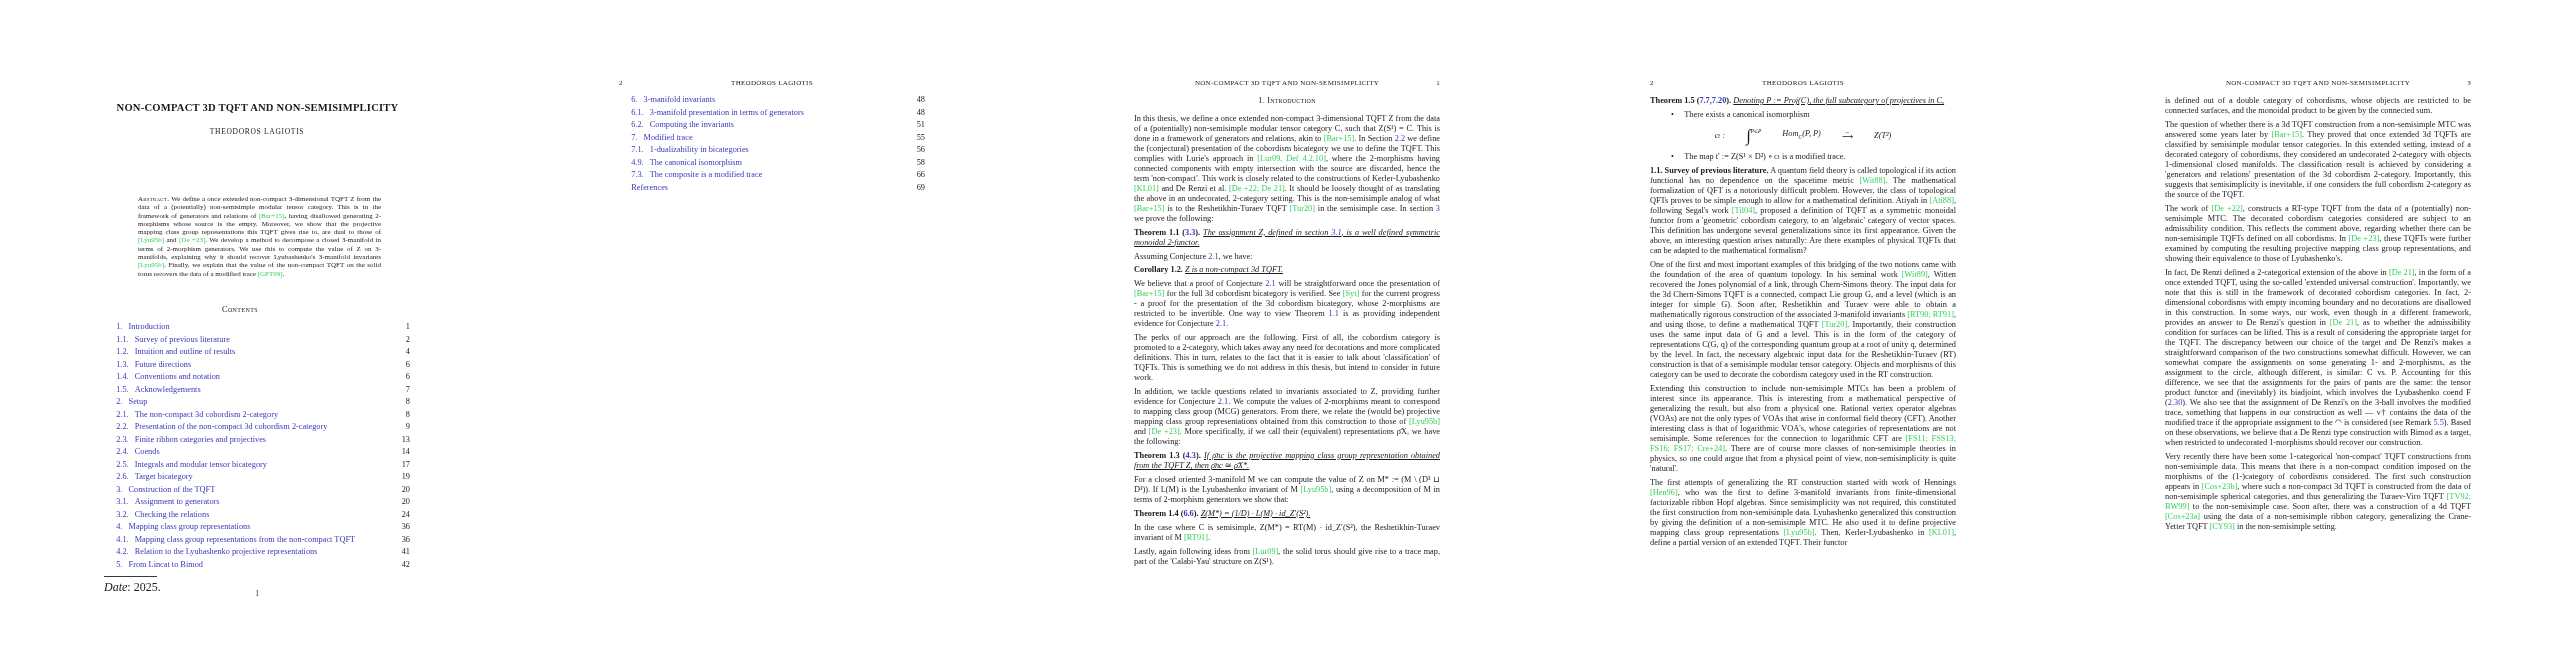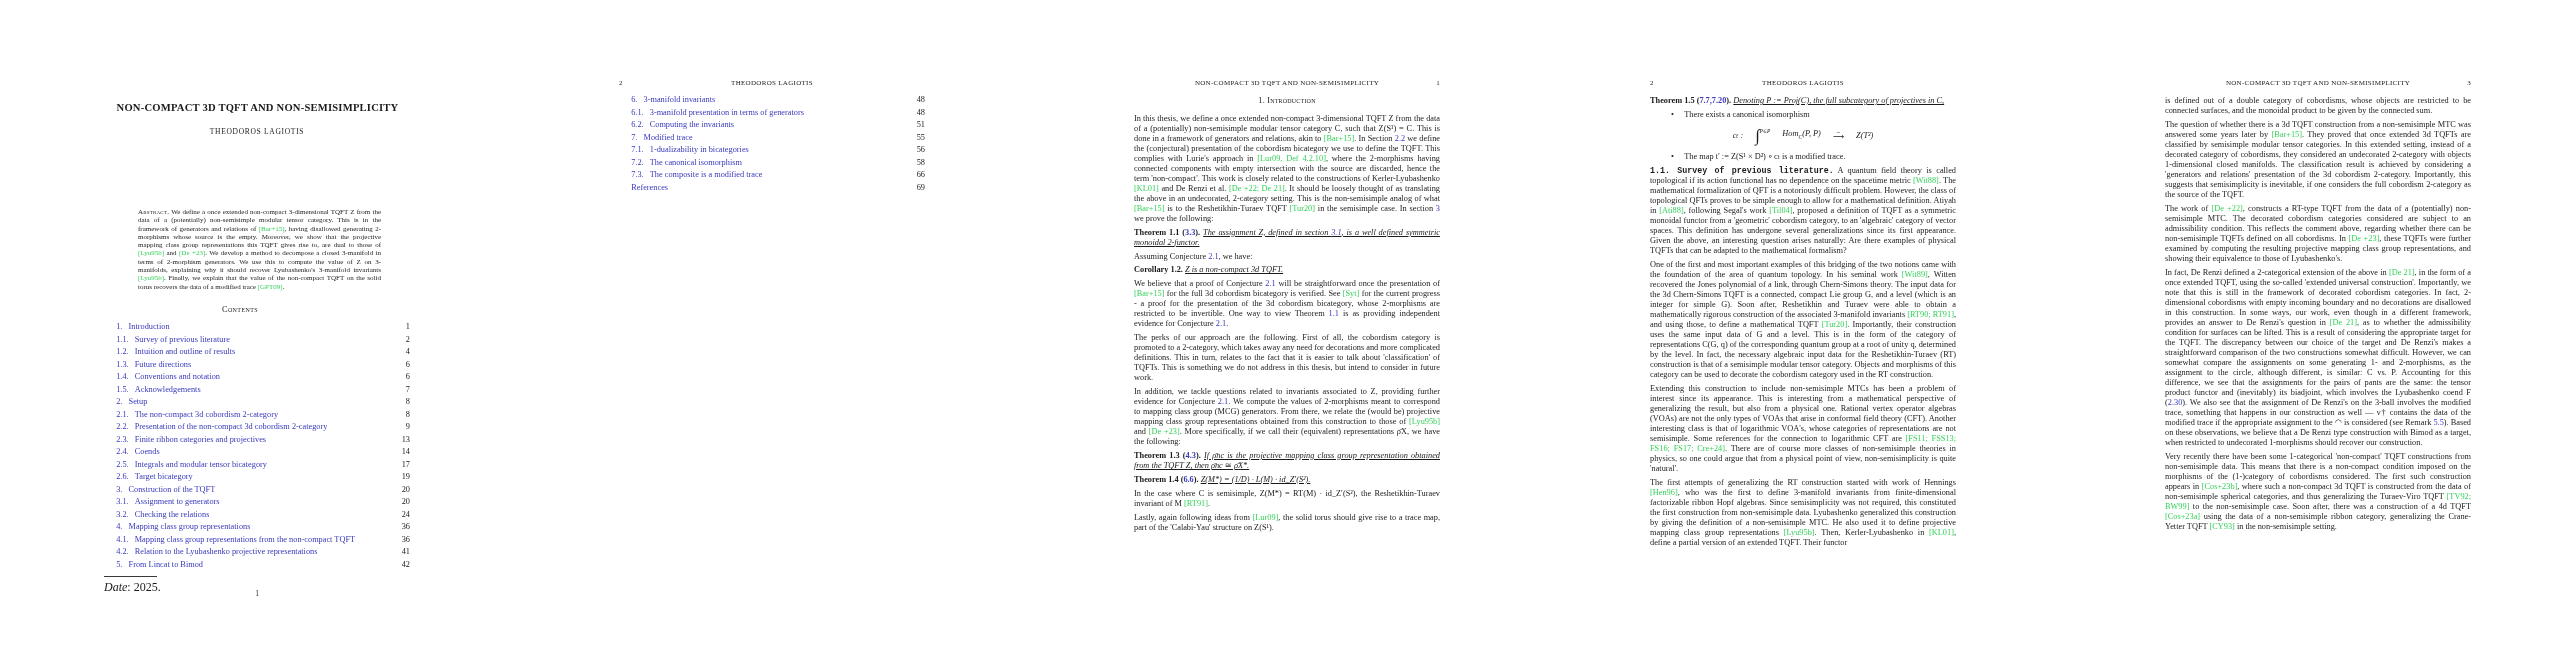--- a/index.html
+++ b/index.html
@@ -10,46 +10,46 @@
   .pg-header{position:absolute;left:104px;top:79px;width:306px;font-size:7px;letter-spacing:0.3px;}
   .hdr-left{position:absolute;left:0;top:0;}
   .hdr-center{display:block;text-align:center;}
   .hdr-right{position:absolute;right:0;top:0;}
   
   .title{position:absolute;left:91px;top:102px;width:333px;margin:0;text-align:center;
          font-size:10.6px;font-weight:bold;letter-spacing:0.2px;}
   .author{position:absolute;left:104px;top:127px;width:306px;text-align:center;
           font-size:7.5px;letter-spacing:0.7px;}
   .abstract{position:absolute;left:138px;top:195px;width:243px;font-size:7px;
-            line-height:8.3px;text-align:justify;margin-top:13px;}
+            line-height:8.3px;text-align:justify;}
   .abs-label{font-variant:small-caps;letter-spacing:0.2px;}
   .contents-heading{position:absolute;left:87px;top:305px;width:306px;text-align:center;
             font-variant:small-caps;font-size:8.3px;letter-spacing:0.4px;}
   .toc{position:absolute;left:104px;width:306px;font-size:8.3px;}
   .toc-row{display:flex;align-items:baseline;line-height:12.5px;white-space:nowrap;text-align:center;}
   .toc-entry{padding-left:12.2px;color:var(--link);overflow:hidden;}
   .toc-num{display:inline-block;margin-right:6.1px;}
   .toc-page{margin-left:auto;color:#1b1b1b;padding-left:5.6px;}
   .footnote-rule{position:absolute;left:104px;top:576px;width:53px;border-top:0.7px solid #3a3a3a;}
   .date-note{position:absolute;left:104px;top:580px;font-size:12px;}
   .page-num-footer{position:absolute;left:104px;top:589px;width:306px;text-align:center;font-size:7.5px;}
   
   .paras{position:absolute;left:104px;top:96px;width:306px;font-size:8.3px;line-height:10px;
          text-align:justify;}
   .para{margin:0 0 3.9px 0;}
   .center-heading{text-align:center;font-variant:small-caps;letter-spacing:0.2px;margin:0 0 7.8px 0;}
   .thm-label{font-weight:bold;}
   .thm-body{font-style:italic;text-decoration:underline;}
-  .para-lead{font-weight:bold;font-family:Liberation Mono, monospace;}
+  .para-lead{font-weight:bold;}
   .bullet{display:flex;padding-left:21px;}
   .bullet-dot{width:13.3px;flex:none;}
   .cite{color:var(--cite);}
   .xref{color:var(--link);}
   
-  .eq-row{display:flex;justify-content:center;align-items:center;gap:12px;margin:6.7px 0 7.8px 0;
+  .eq-row{display:flex;justify-content:center;align-items:center;gap:21px;margin:6.7px 0 7.8px 0;
           font-style:italic;}
   .bigint{display:inline-flex;align-items:flex-start;font-style:normal;}
   .int-glyph{font-size:16.7px;line-height:18px;}
   .int-sup{font-size:5.3px;font-style:italic;margin-top:-0.6px;}
   .simarrow{display:inline-flex;flex-direction:column;align-items:center;font-style:normal;}
   .simarrow .tilde{font-size:5px;line-height:3.3px;}
   .simarrow .arrow-glyph{font-size:7.8px;line-height:6.7px;font-family:"DejaVu Sans",sans-serif;}
   sub{font-size:5.6px;}
   
   .watermark{position:absolute;left:6.7px;top:616px;transform:rotate(-90deg);transform-origin:0 0;
@@ -175,21 +175,21 @@
         </div>
         <div class="toc-row">
           <span class="toc-entry"><span class="toc-num">7.</span><span>Modified trace</span></span>
           <span class="toc-page">55</span>
         </div>
         <div class="toc-row">
           <span class="toc-entry"><span class="toc-num">7.1.</span><span>1-dualizability in bicategories</span></span>
           <span class="toc-page">56</span>
         </div>
         <div class="toc-row">
-          <span class="toc-entry"><span class="toc-num">7.2.</span><span>The canonical isomorphism</span></span>
+          <span class="toc-entry"><span class="toc-num">4.9.</span><span>The canonical isomorphism</span></span>
           <span class="toc-page">58</span>
         </div>
         <div class="toc-row">
           <span class="toc-entry"><span class="toc-num">7.3.</span><span>The composite is a modified trace</span></span>
           <span class="toc-page">66</span>
         </div>
         <div class="toc-row">
           <span class="toc-entry"><span>References</span></span>
           <span class="toc-page">69</span>
         </div>
@@ -204,20 +204,21 @@
     <div class="paras">
         <div class="para center-heading">1. Introduction</div>
         <div class="para body">In this thesis, we define a once extended non-compact 3-dimensional TQFT Z from the data of a (potentially) non-semisimple modular tensor category C, such that Z(S¹) = C. This is done in a framework of generators and relations, akin to <span class="cite">[Bar+15]</span>. In Section <span class="xref">2.2</span> we define the (conjectural) presentation of the cobordism bicategory we use to define the TQFT. This complies with Lurie's approach in <span class="cite">[Lur09, Def 4.2.10]</span>, where the 2-morphisms having connected components with empty intersection with the source are discarded, hence the term 'non-compact'. This work is closely related to the constructions of Kerler-Lyubashenko <span class="cite">[KL01]</span> and De Renzi et al. <span class="cite">[De +22; De 21]</span>. It should be loosely thought of as translating the above in an undecorated, 2-category setting. This is the non-semisimple analog of what <span class="cite">[Bar+15]</span> is to the Reshetikhin-Turaev TQFT <span class="cite">[Tur20]</span> in the semisimple case. In section <span class="xref">3</span> we prove the following:</div>
         <div class="para theorem"><span class="thm-label">Theorem 1.1 (<span class="xref">3.3</span>).</span> <span class="thm-body">The assignment Z, defined in section <span class="xref">3.1</span>, is a well defined symmetric monoidal 2-functor.</span></div>
         <div class="para body">Assuming Conjecture <span class="xref">2.1</span>, we have:</div>
         <div class="para theorem"><span class="thm-label">Corollary 1.2.</span> <span class="thm-body">Z is a non-compact 3d TQFT.</span></div>
         <div class="para body">We believe that a proof of Conjecture <span class="xref">2.1</span> will be straightforward once the presentation of <span class="cite">[Bar+15]</span> for the full 3d cobordism bicategory is verified. See <span class="cite">[Syt]</span> for the current progress - a proof for the presentation of the 3d cobordism bicategory, whose 2-morphisms are restricted to be invertible. One way to view Theorem <span class="xref">1.1</span> is as providing independent evidence for Conjecture <span class="xref">2.1</span>.</div>
         <div class="para body">The perks of our approach are the following. First of all, the cobordism category is promoted to a 2-category, which takes away any need for decorations and more complicated definitions. This in turn, relates to the fact that it is easier to talk about 'classification' of TQFTs. This is something we do not address in this thesis, but intend to consider in future work.</div>
         <div class="para body">In addition, we tackle questions related to invariants associated to Z, providing further evidence for Conjecture <span class="xref">2.1</span>. We compute the values of 2-morphisms meant to correspond to mapping class group (MCG) generators. From there, we relate the (would be) projective mapping class group representations obtained from this construction to those of <span class="cite">[Lyu95b]</span> and <span class="cite">[De +23]</span>. More specifically, if we call their (equivalent) representations ρ̄X, we have the following:</div>
         <div class="para theorem"><span class="thm-label">Theorem 1.3 (<span class="xref">4.3</span>).</span> <span class="thm-body">If ρ̄nc is the projective mapping class group representation obtained from the TQFT Z, then ρ̄nc ≅ ρ̄X*.</span></div>
+        <div class="para body">For a closed oriented 3-manifold M we can compute the value of Z on M* := (M \ (D³ ⊔ D³)). If L(M) is the Lyubashenko invariant of M <span class="cite">[Lyu95b]</span>, using a decomposition of M in terms of 2-morphism generators we show that:</div>
         <div class="para theorem"><span class="thm-label">Theorem 1.4 (<span class="xref">6.6</span>).</span> <span class="thm-body">Z(M*) = (1/D) · L(M) · id_Z′(S²).</span></div>
         <div class="para body">In the case where C is semisimple, Z(M*) = RT(M) · id_Z′(S²), the Reshetikhin-Turaev invariant of M <span class="cite">[RT91]</span>.</div>
         <div class="para body">Lastly, again following ideas from <span class="cite">[Lur09]</span>, the solid torus should give rise to a trace map, part of the 'Calabi-Yau' structure on Z(S¹).</div>
       </div>
   </section>
 
   <section class="page" style="left:1546px">
     <div class="pg-header">
       <span class="hdr-left">2</span>
       <span class="hdr-center">THEODOROS LAGIOTIS</span>

